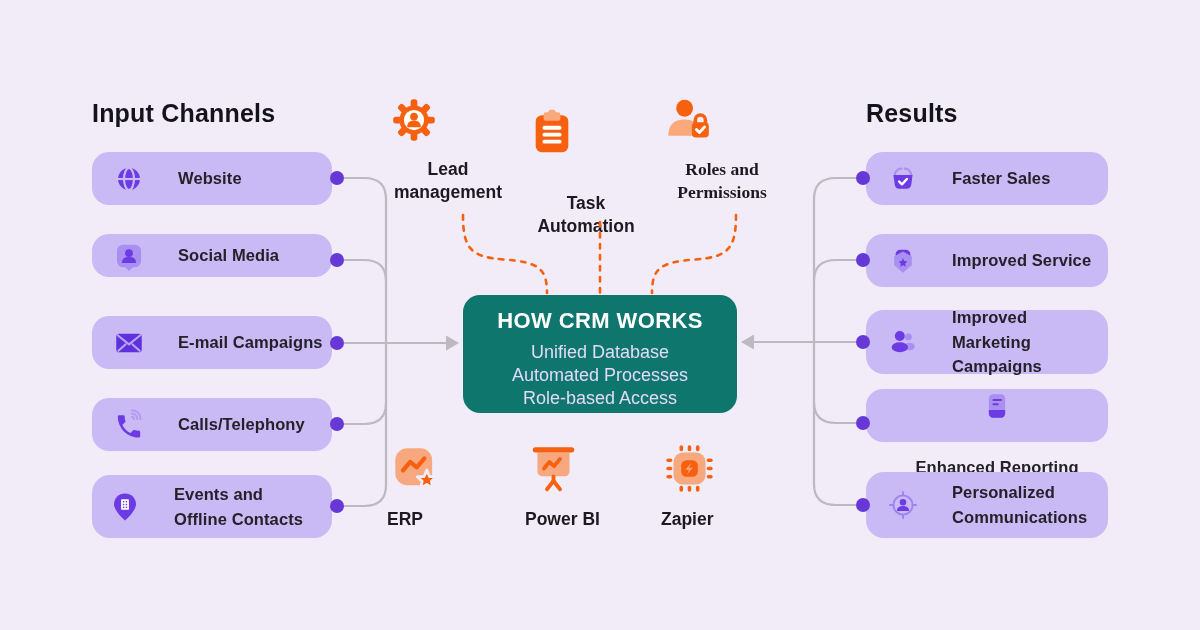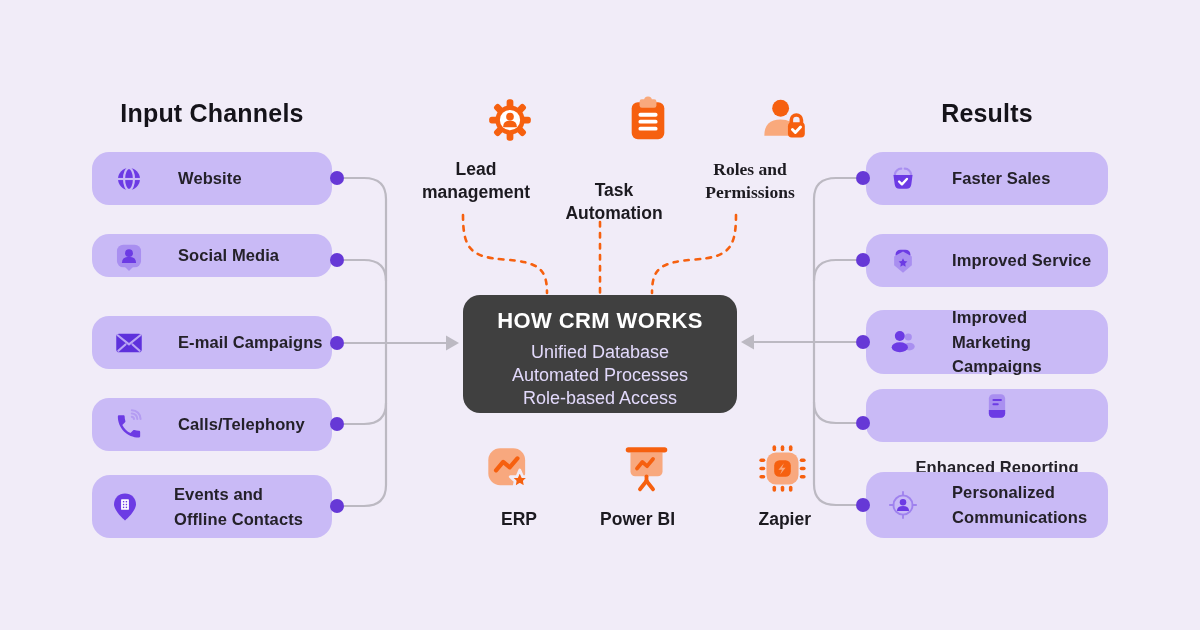--- a/index.html
+++ b/index.html
@@ -3,39 +3,39 @@
 <meta charset="utf-8">
 <style>
   html,body{margin:0;padding:0;}
   .canvas{
     position:relative;width:1200px;height:630px;background:#F1ECF8;
     font-family:"Liberation Sans",sans-serif;overflow:hidden;
   }
   .connectors{position:absolute;left:0;top:0;z-index:5;pointer-events:none;}
   .col-heading{
     position:absolute;z-index:2;font-size:25px;font-weight:700;color:#15131A;
-    text-align:center;letter-spacing:.2px;
+    text-align:left;letter-spacing:.2px;
   }
   .pill{
     position:absolute;z-index:2;background:#C9BAF6;border-radius:17px;
     display:flex;align-items:center;gap:32px;padding-left:20px;box-sizing:border-box;font-weight:bold;
   }
   .pill-icon{width:34px;height:34px;flex:none;display:flex;}
   .pill-icon svg{width:100%;height:100%;}
   .pill-label{font-size:16.5px;color:#242129;line-height:1.5;letter-spacing:.1px;}
   .center-box{
     position:absolute;z-index:2;left:463px;top:295px;width:274px;height:118px;
-    background:#404040;border-radius:17px;color:#fff;text-align:center;box-sizing:border-box;
+    background:#0f766e;border-radius:17px;color:#fff;text-align:center;box-sizing:border-box;
     padding-top:13px;
   }
   .center-title{font-size:22px;font-weight:800;letter-spacing:.4px;margin:0 0 7px 0;}
   .center-line{font-size:18px;color:#E2D9FB;line-height:1.28;}
   .module{
     position:absolute;z-index:2;width:150px;display:flex;flex-direction:column;
-    align-items:flex-end;gap:11px;
+    align-items:flex-start;gap:11px;
   }
   .module-icon{width:54px;height:54px;display:flex;}
   .module-icon svg{width:100%;height:100%;}
   .integration-icon{width:57px;height:57px;display:flex;}
   .integration-icon svg{width:100%;height:100%;}
   .module-label{
     font-size:17.5px;font-weight:700;color:#1C1A20;text-align:center;
     line-height:1.3;max-width:122px;
   }
 </style>
@@ -245,21 +245,21 @@
           <circle cx="24" cy="24" r="13"></circle>
         </g>
         <circle cx="24" cy="24" r="9" fill="#fff"></circle>
         <circle cx="24" cy="21" r="3.4" fill="#F6600F"></circle>
         <path d="M17.8,30.5 q0,-6 6.2,-6 q6.2,0 6.2,6 z" fill="#F6600F"></path>
         </svg>
     </span>
     <span class="module-label">Lead management</span>
   </div>
 
-  <div class="module" style="left:525px;top:92px;gap:33px;">
+  <div class="module" style="left:525px;top:105px;gap:33px;">
     <span class="module-icon">
       <svg viewBox="0 0 48 48">
         <circle cx="24" cy="7.5" r="3.5" fill="#F9A97C"></circle>
         <rect x="9.5" y="9" width="29" height="33" rx="5.5" fill="#F6600F"></rect>
         <rect x="16.5" y="6.5" width="15" height="7.5" rx="2" fill="#F9A97C"></rect>
         <g fill="#fff">
           <rect x="15.5" y="18.5" width="17" height="3.4" rx="1.7"></rect>
           <rect x="15.5" y="24.7" width="17" height="3.4" rx="1.7"></rect>
           <rect x="15.5" y="30.9" width="17" height="3.4" rx="1.7"></rect>
         </g>

